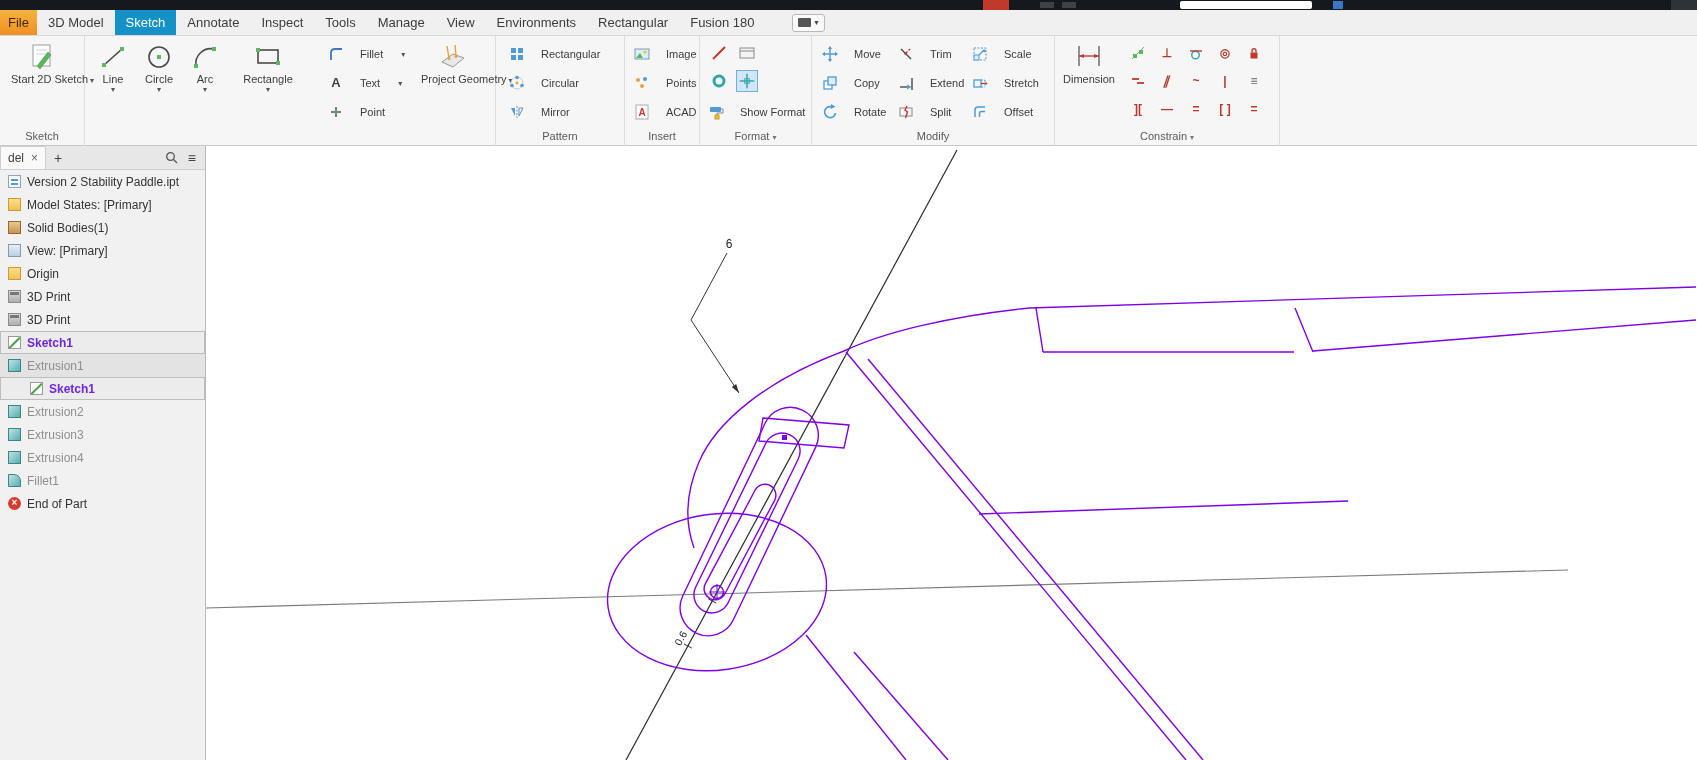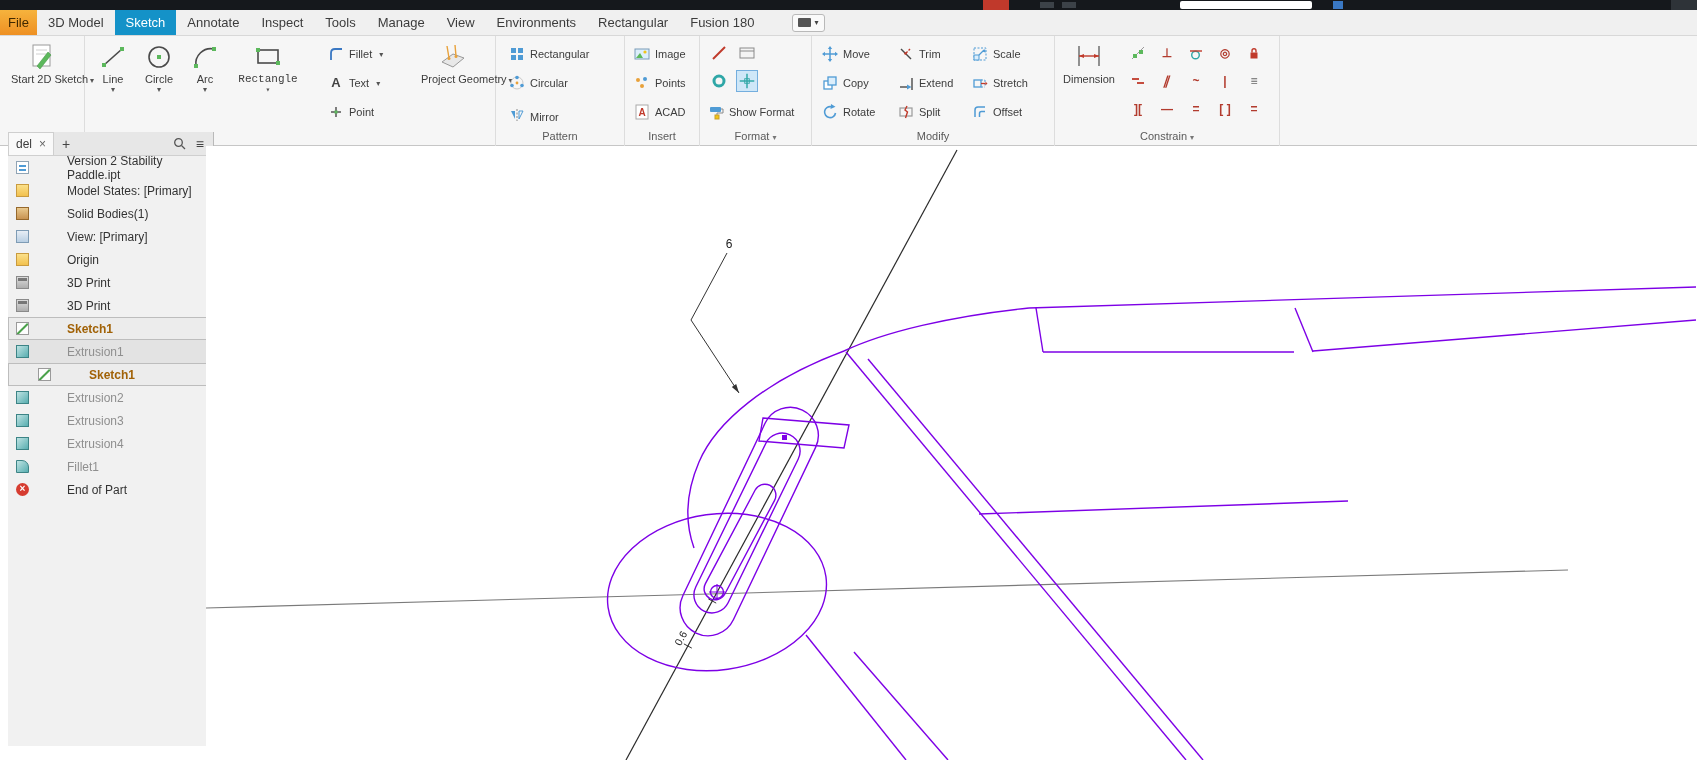--- a/index.html
+++ b/index.html
@@ -33,43 +33,43 @@
             border-bottom:1px solid #c6c6c6; }
   .panel { position:absolute; top:0; height:110px; border-right:1px solid #ddd; }
   .plabel { position:absolute; top:92px; left:0; right:0; height:17px; line-height:16px; text-align:center;
             font-size:11px; color:#5a5a5a; white-space:nowrap; }
   .plabel .pl-caret { font-size:8px; color:#777; margin-left:3px; }
   .plabel.exit { background:#0079c1; color:#fff; left:2px; right:2px; }
   .big { position:absolute; top:5px; text-align:center; font-size:11px; color:#3c3c3c; line-height:13px; white-space:nowrap; }
   .big .bi { display:block; margin:0 auto 2px; }
   .caret { font-size:8px; color:#555; line-height:7px; display:block; }
   .caret.inl { display:inline; margin-left:2px; }
-  .srow { position:absolute; height:22px; display:flex; align-items:center; gap:5px; font-size:11px; color:#3c3c3c; white-space:nowrap; }
+  .srow { position:absolute; height:22px; display:flex; align-items:center; gap:16px; font-size:11px; color:#3c3c3c; white-space:nowrap; }
   .si { width:16px; height:16px; flex:none; }
   .iconbtn { position:absolute; width:22px; height:22px; display:flex; align-items:center; justify-content:center; }
   .iconbtn.sel { background:#cfe7f8; border:1px solid #74aede; }
   .ccell { position:absolute; width:22px; height:22px; display:flex; align-items:center; justify-content:center; }
   .cglyph { font-size:12px; font-weight:bold; color:#b23b2e; }
   .cglyph.gray { color:#666; }
 
   
-  #browser { position:absolute; left:0; top:132px; width:206px; height:614px; background:#f1f1f1;
-             border-right:1px solid #b9b9b9;margin-left:8px; }
+  #browser { position:absolute; left:0; top:146px; width:206px; height:614px; background:#f1f1f1;
+             border-right:1px solid #b9b9b9; }
   .btabs { height:24px; background:#e7e7e7; border-bottom:1px solid #cfcfcf; display:flex; align-items:center; font-size:12px; color:#3c3c3c; }
   .btab { background:#f9f9f9; border:1px solid #cfcfcf; border-bottom:none; height:100%; padding:0 7px;
           display:flex; align-items:center; gap:7px; }
   .btab-close { color:#666; font-size:12px; }
   .badd { padding:0 8px; font-size:14px; color:#444; }
   .bspacer { flex:1; }
   .bsearch { margin-right:10px; display:flex; align-items:center; }
   .bmenu { margin-right:9px; font-size:14px; color:#444; }
   .btree { font-size:12px; color:#333; }
-  .trow { height:23px; display:flex; align-items:center; padding-left:8px;gap:32px; }
+  .trow { height:23px; display:flex; align-items:center; padding-left:8px; }
   .trow.indent { padding-left:30px; }
-  .trow.bold .tlabel { font-weight:bold; color:#a16207; }
+  .trow.bold .tlabel { font-weight:bold; color:#6d28d9; }
   .trow.gray .tlabel { color:#8f8f8f; }
   .trow.hl { background:#ececec; outline:1px solid #bdbdbd; outline-offset:-1px; }
   .trow.band { background:#e3e3e3; }
   .ticon { width:13px; height:13px; margin-right:6px; flex:none; position:relative; }
   .ti-document { background:#fff; border:1px solid #90a4b5; }
   .ti-document::before { content:''; position:absolute; left:2px; right:2px; top:3px; height:2px;
                          background:#4f9bd5; box-shadow:0 4px 0 #4f9bd5; }
   .ti-folder { background:linear-gradient(#fbe08a,#f2c14e); border:1px solid #c99b3f; }
   .ti-solid { background:linear-gradient(#e9c98e,#c89352); border:1px solid #96682c; }
   .ti-view { background:linear-gradient(#e8eef5,#b9cfe3); border:1px solid #7f9cb5; }
@@ -156,21 +156,21 @@
       </div>
       <div class="big" style="left:98px;width:44px;">
         <svg class="bi" width="30" height="30" viewBox="0 0 30 30">
           <path d="M6 25 A15 15 0 0 1 24 8" fill="none" stroke="#4a4a4a" stroke-width="1.6"></path>
           <rect x="4" y="23" width="4" height="4" fill="#5cb85c"></rect>
             <rect x="22" y="6" width="4" height="4" fill="#5cb85c"></rect>
         </svg>
         <span>Arc</span>
         <span class="caret">▾</span>
       </div>
-      <div class="big" style="left:152px;width:62px;font-family:Liberation Mono, monospace;">
+      <div class="big" style="left:152px;width:62px;">
         <svg class="bi" width="30" height="30" viewBox="0 0 30 30">
           <rect x="5" y="9" width="20" height="13" fill="none" stroke="#4a4a4a" stroke-width="1.6"></rect>
           <rect x="3" y="7" width="4" height="4" fill="#5cb85c"></rect>
             <rect x="23" y="20" width="4" height="4" fill="#5cb85c"></rect>
         </svg>
         <span>Rectangle</span>
         <span class="caret">▾</span>
       </div>
       <div class="srow" style="left:243px;top:7px;">
         <svg class="si" viewBox="0 0 16 16">
@@ -218,21 +218,21 @@
       <div class="srow" style="left:13px;top:36px;">
         <svg class="si" viewBox="0 0 16 16">
           <circle cx="8" cy="8" r="6" fill="none" stroke="#c9c9c9"></circle>
           <circle cx="8" cy="2.5" r="1.8" fill="#4f9bd5"></circle>
             <circle cx="13" cy="10.5" r="1.8" fill="#4f9bd5"></circle>
           <circle cx="3" cy="10.5" r="1.8" fill="#4f9bd5"></circle>
             <circle cx="8" cy="8" r="1.4" fill="#e8a13a"></circle>
         </svg>
         <span>Circular</span>
       </div>
-      <div class="srow" style="left:13px;top:65px;align-items:flex-end;">
+      <div class="srow" style="left:13px;top:65px;">
         <svg class="si" viewBox="0 0 16 16">
           <line x1="8" y1="2" x2="8" y2="14" stroke="#888" stroke-dasharray="2 1.5"></line>
           <polygon points="6,12 2,4 6,4" fill="#4f9bd5"></polygon>
           <polygon points="10,12 14,4 10,4" fill="none" stroke="#4f9bd5"></polygon>
         </svg>
         <span>Mirror</span>
       </div>
       <div class="plabel">Pattern</div>
     </div>
 

